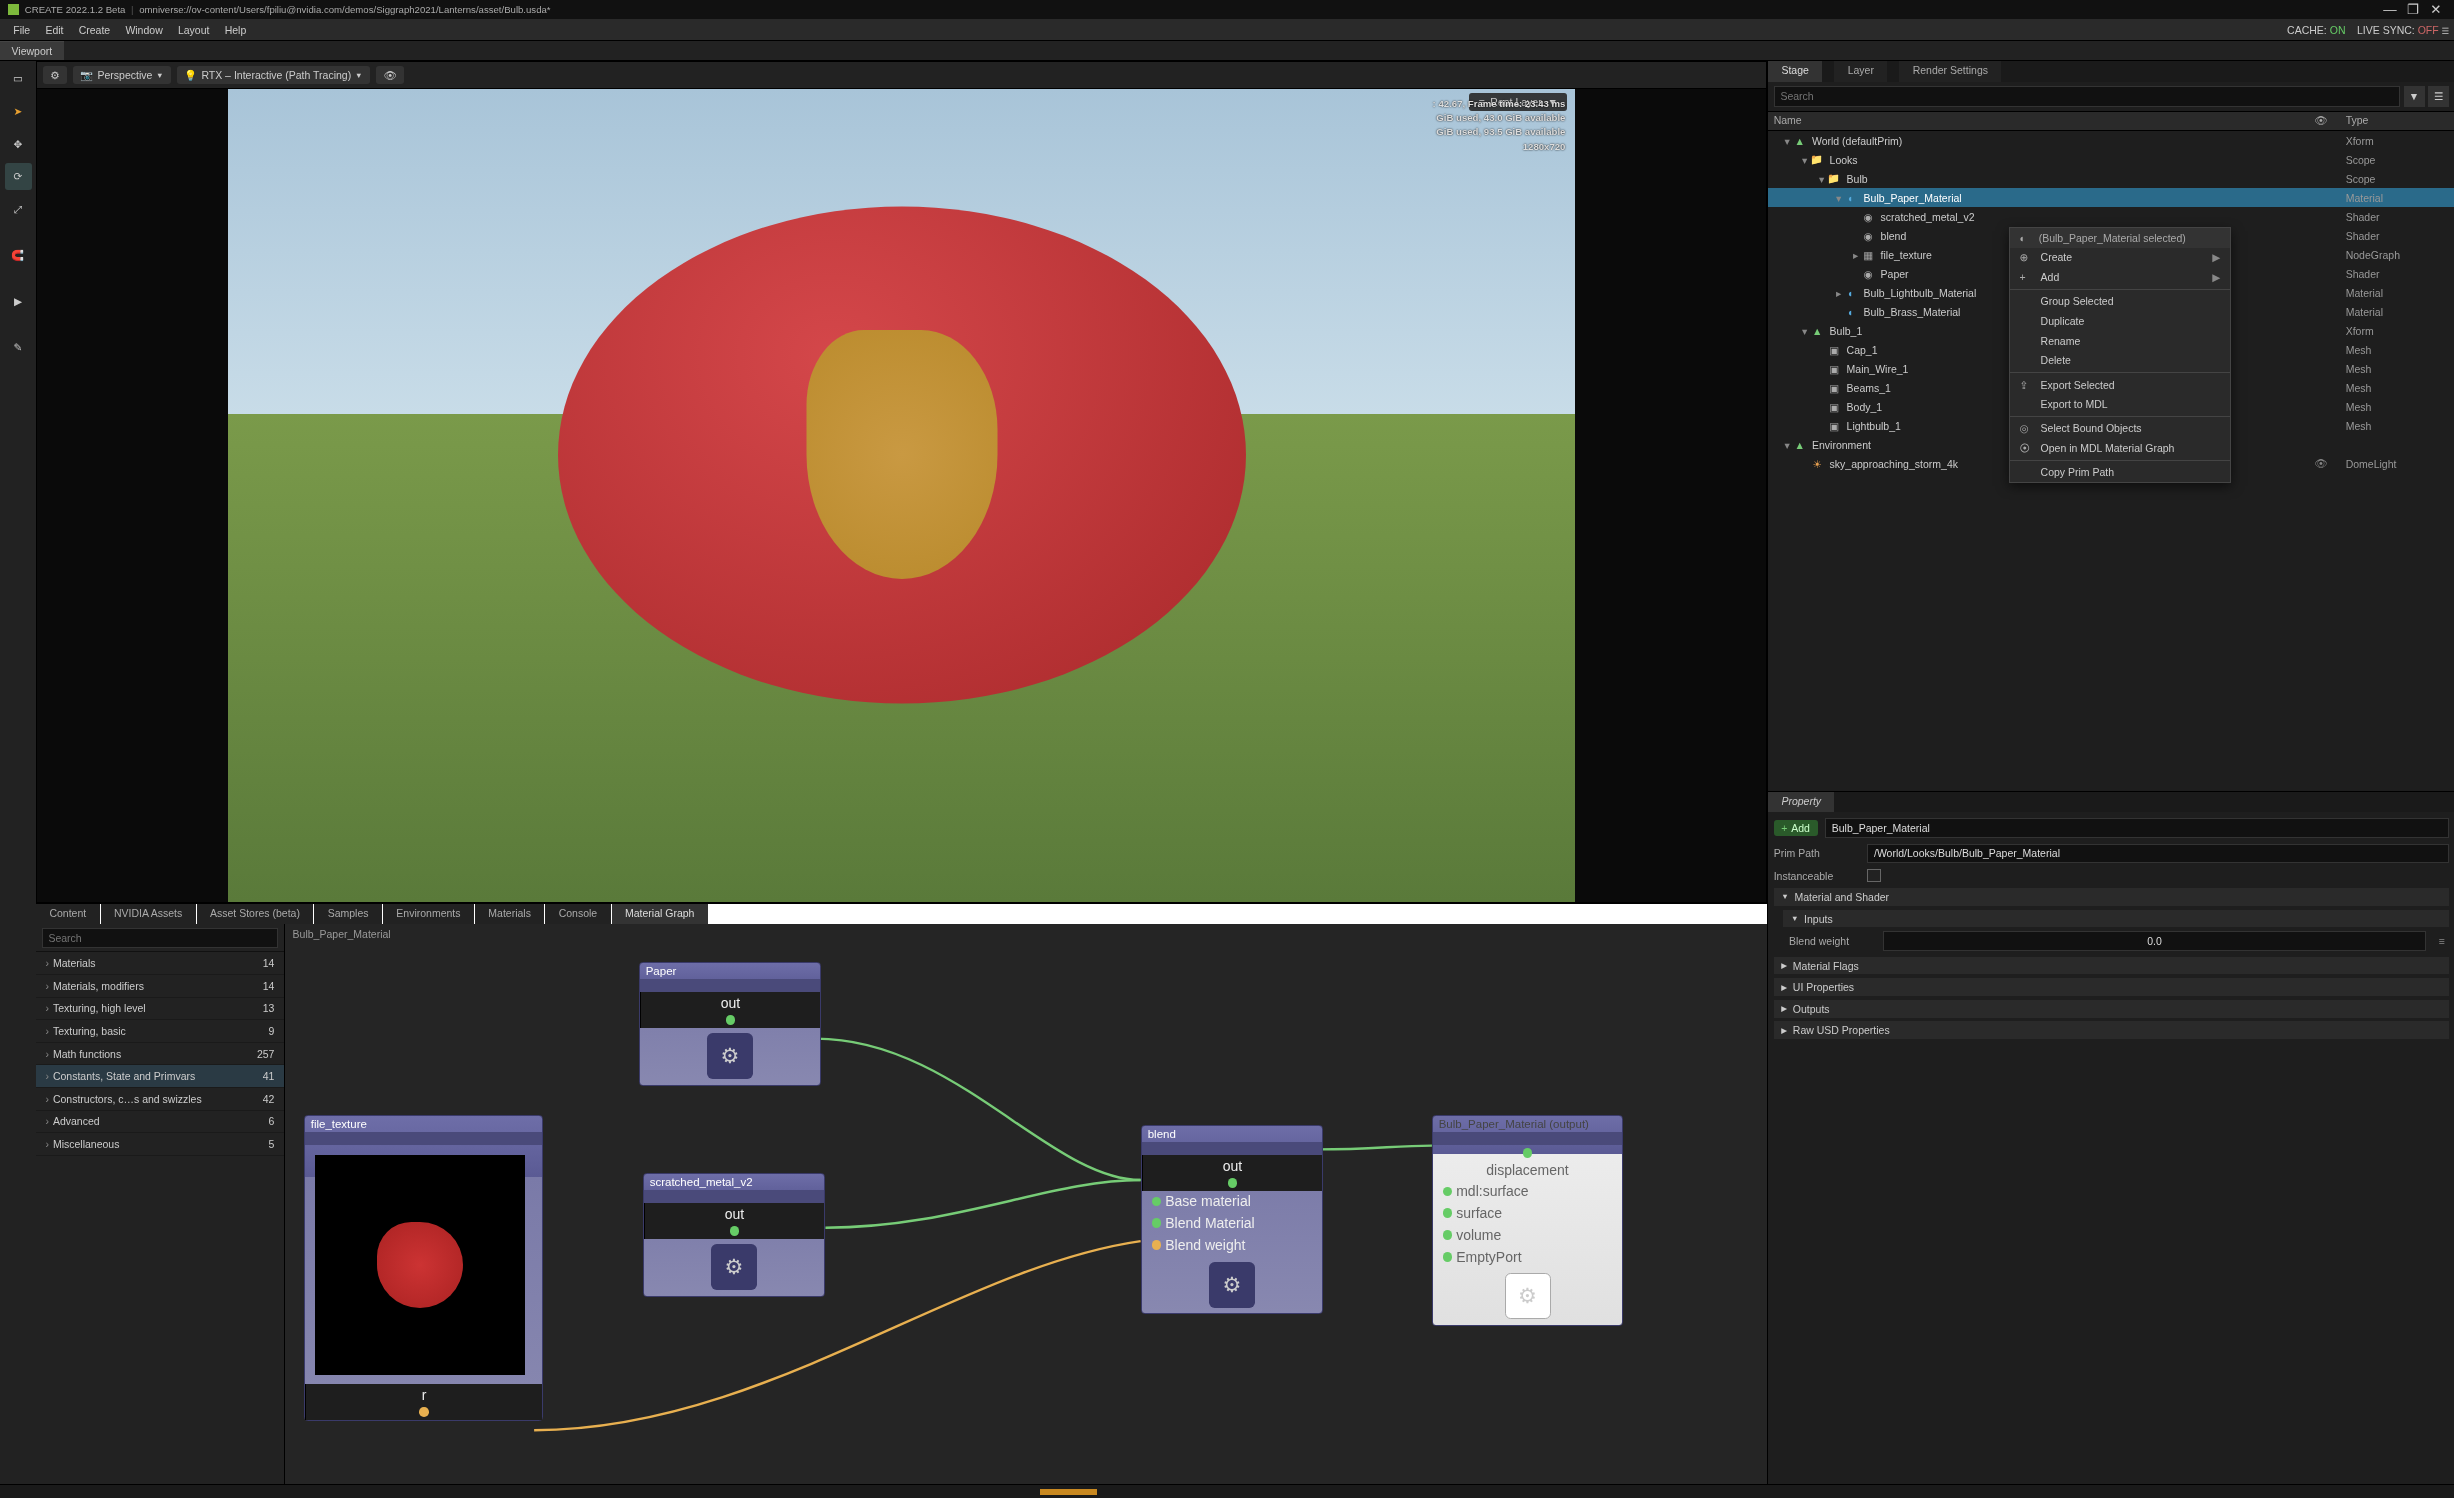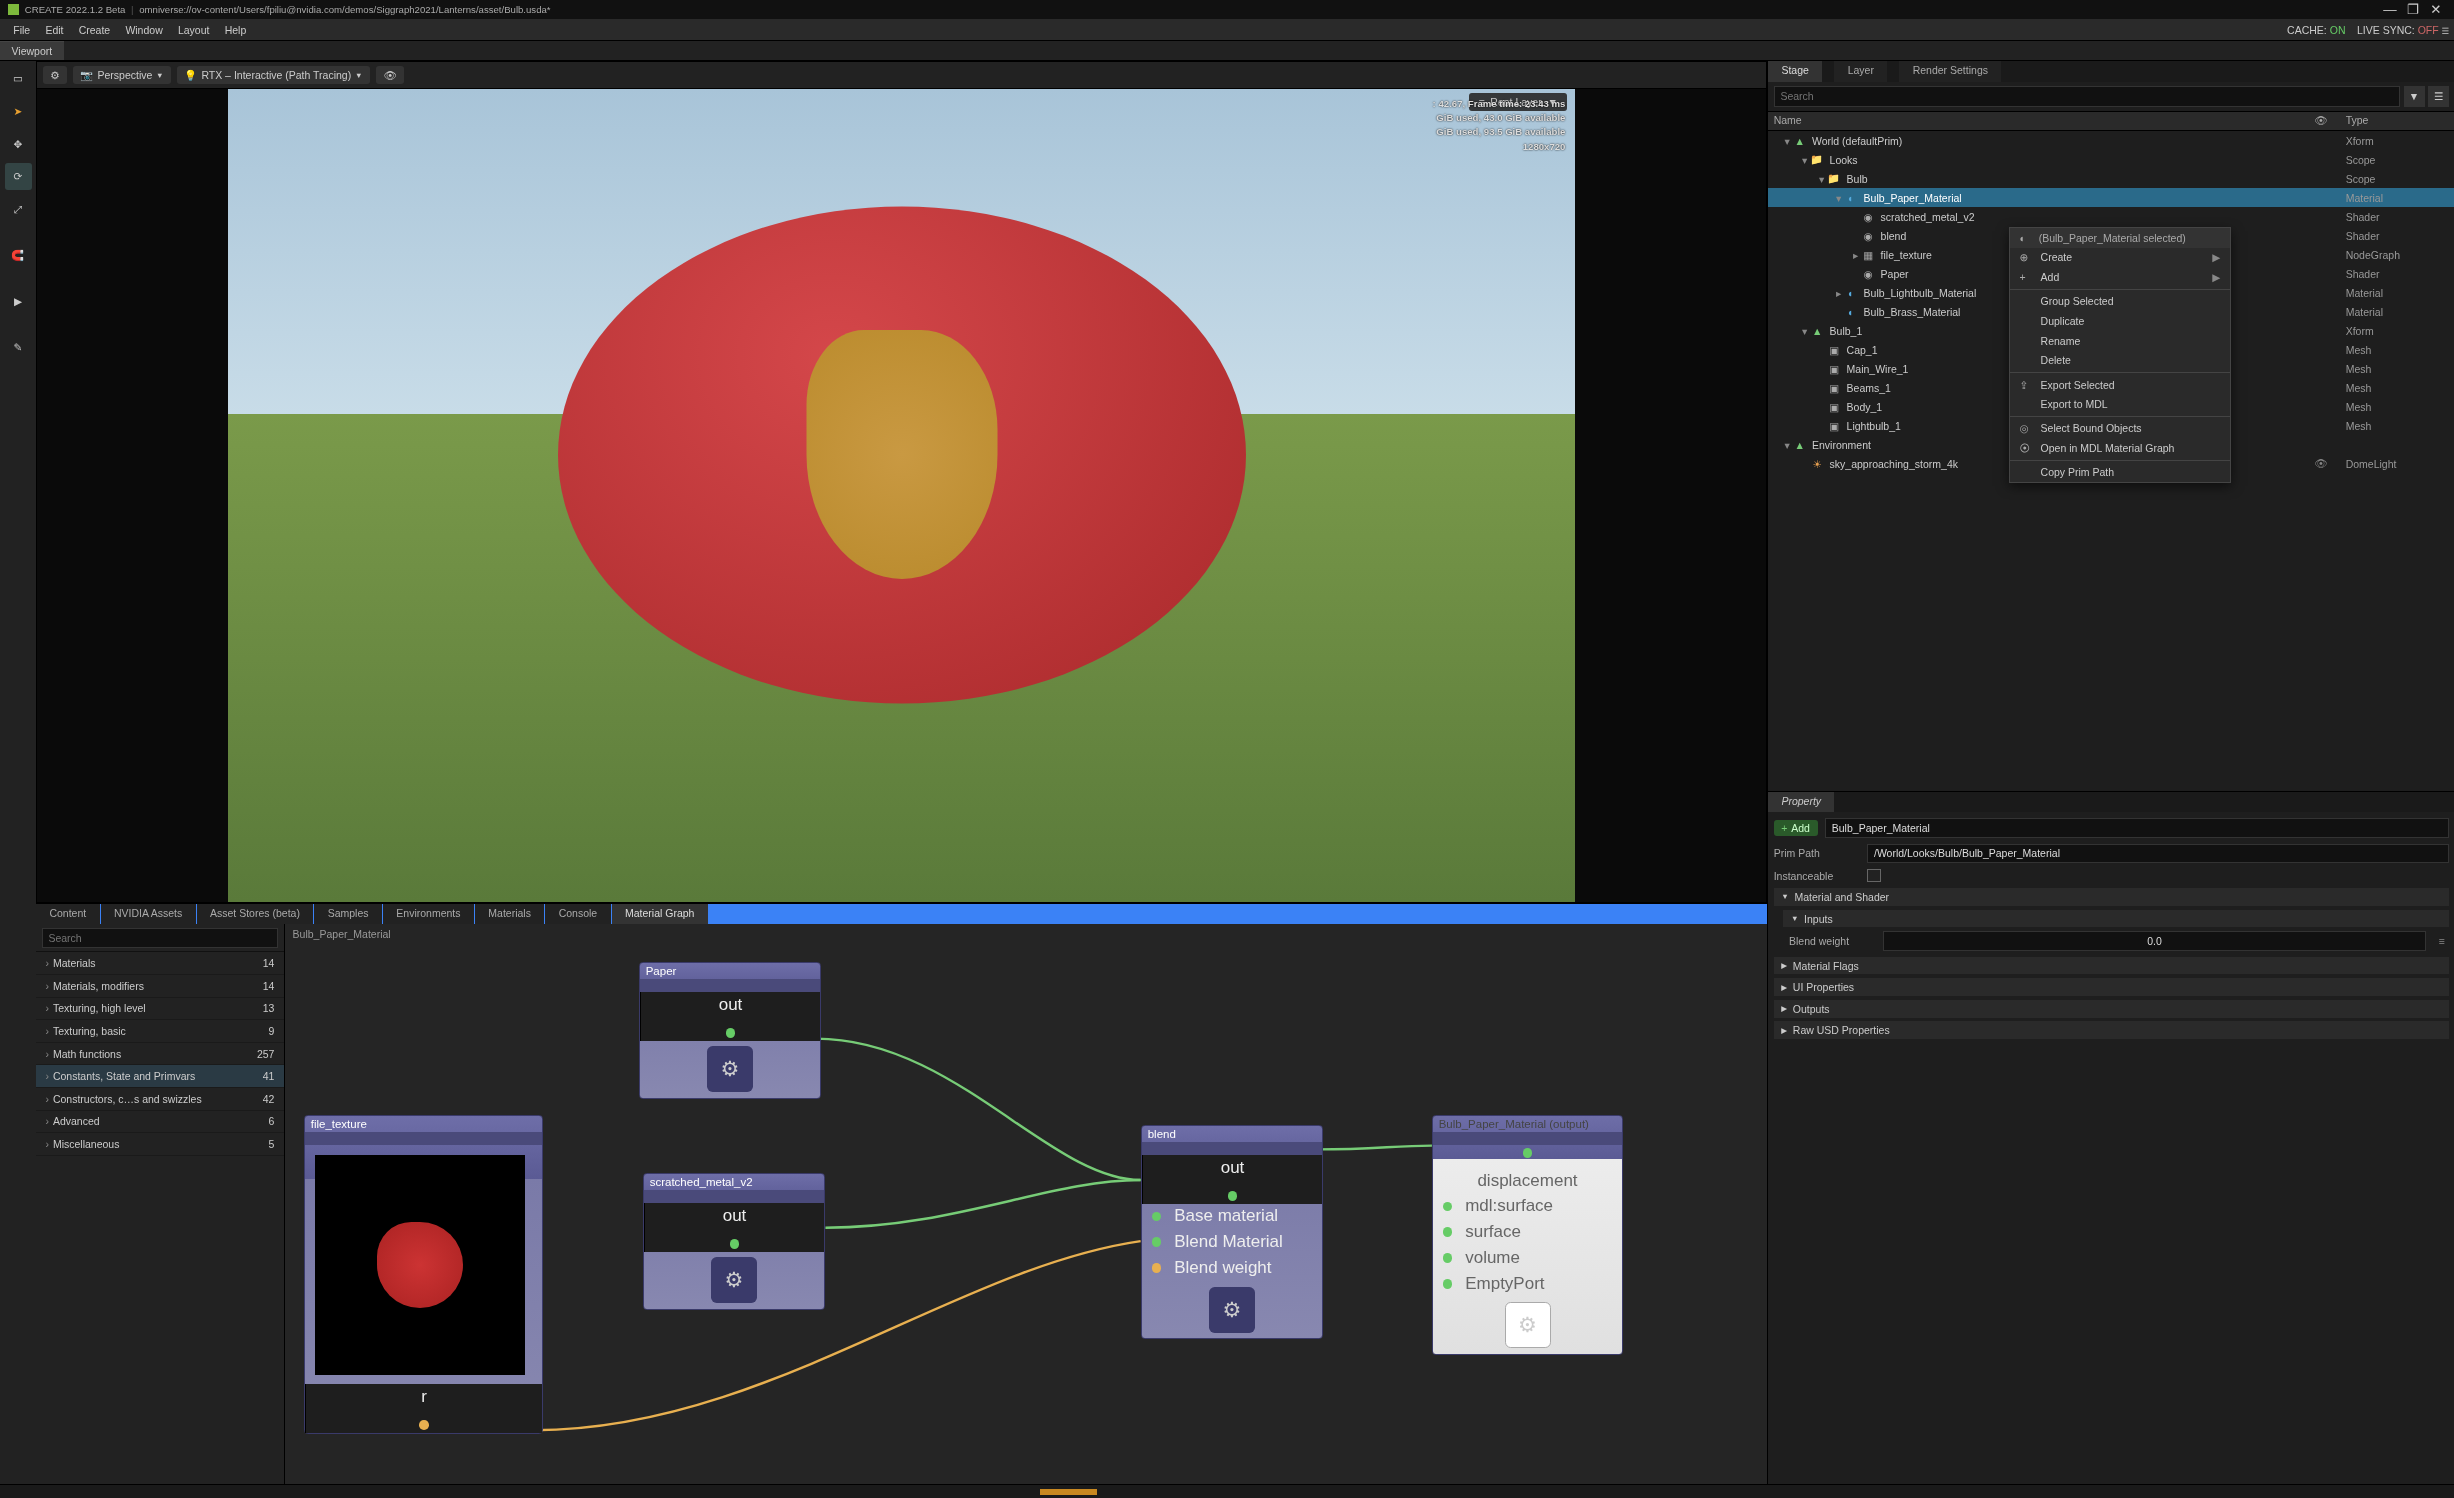--- a/index.html
+++ b/index.html
@@ -43,40 +43,40 @@
 .vp-btn { padding: 2.9px 7.6px; background: #333; border-radius: 2.9px; font-size: 10.5px; display: flex; align-items: center; gap: 3.8px; }
 .vp-btn .tri { font-size: 7.6px; }
 .viewport { position: relative; height: 813px; background: linear-gradient(#a8c4d8 0%, #c8dce8 40%, #7a9a4a 40%, #5a7a3a 100%); overflow: hidden; margin: 0 191px 0 191px; }
 .lantern { position: absolute; left: 50%; top: 45%; transform: translate(-50%, -50%); width: 688px; height: 497px; background: radial-gradient(ellipse at 40% 30%, #d4474a, #a8282a); border-radius: 50%; }
 .lantern::before { content:""; position:absolute; left:50%; top:50%; transform:translate(-50%,-50%); width:191px; height:249px; background: radial-gradient(circle,#c9a342,#b8932a); border-radius:30% 40% 50% 50%; opacity:0.9; }
 .viewport-overlay-tr { position: absolute; top: 7.6px; right: 9.6px; text-align: right; font-size: 9.6px; color: #ddd; text-shadow: 0 0 1.9px #000; line-height: 1.5; font-weight: bold; }
 .viewport-overlay-bar-right { position:absolute; top: 3.8px; right: 7.6px; }
 .rootlayer { padding: 2.9px 9.6px; background: rgba(40,40,40,0.9); border-radius: 2.9px; font-size: 10.5px; display:flex; gap:5.7px; align-items:center; }
 
 
-.bottom-tabs { display: flex; height: 21px; background: #3b82f6; border-top: 1px solid #000; }
+.bottom-tabs { display: flex; height: 21px; background: #ffffff; border-top: 1px solid #000; }
 .bottom-tabs .btab { padding: 2.9px 13.4px; background: #222; margin-right: 1px; font-size: 10.5px; color: #aaa; }
 .bottom-tabs .btab.active { background: #333; color: #ddd; }
 
 
 .bottom-split { display: flex; flex: 1; min-height: 0; }
 .matlib { width: 249px; background: #222; display:flex; flex-direction:column; border-right:1px solid #000; }
 .matlib .search { padding: 3.8px 5.7px; border-bottom:1px solid #111; }
 .matlib .search input { width:100%; background:#111; border:1px solid #333; color:#ccc; padding:2.9px 19px 2.9px 5.7px; font-size:10.5px; }
 .matlib-item { display:flex; justify-content:space-between; padding:4.8px 9.6px; border-bottom:1px solid #1a1a1a; }
 .matlib-item.sel { background:#2a3a44; }
 .matlib-item .chev { color:#888; margin-right:3.8px; }
 
 .graph { flex:1; background:#252525; position:relative; overflow:hidden; }
 .graph-crumb { position:absolute; top:3.8px; left:7.6px; color:#999; font-size:10.5px; }
 .node { position:absolute; background: linear-gradient(#6e6ea8 0%, #5a5a94 20%, #7a7aa8 20%, #8888b0 100%); border:1px solid #3a3a6a; border-radius:3.8px; }
 .node.output { background: linear-gradient(#6e6ea8 0%, #5a5a94 18%, #ececec 18%, #e0e0e0 100%); }
 .node-title { padding:1.9px 5.7px; color:#fff; font-size:11.5px; }
 .node-bar { height:13.4px; background:#4a4a7a; }
-.node-port { padding:2.9px 9.6px; color:#eee; font-size:17px; display:flex; align-items:center; gap:13px; }
+.node-port { padding:2.9px 9.6px; color:#eee; font-size:14px; display:flex; align-items:center; gap:4px; }
 .node-port.right { justify-content:flex-end; }
 .port-dot { width:9.6px; height:9.6px; border-radius:50%; background:#6c6; display:inline-block; }
 .port-dot.orange { background:#e8b050; }
 .node-gear { width:46px; height:46px; background:#3a3a6a; border-radius:5.7px; margin:5.7px auto; display:flex; align-items:center; justify-content:center; color:#ccc; font-size:21px; }
 .node-gear.output { background:#fff; border:1px solid #aaa; }
 .node-preview { width:210px; height:220px; background:#000; margin:9.6px; display:flex; align-items:center; justify-content:center; }
 .node-preview .ox { width:86px; height:86px; background:radial-gradient(circle,#c33,#a22); border-radius:40% 50% 50% 50%; }
 svg.edges { position:absolute; left:0; top:0; width:100%; height:100%; pointer-events:none; }
 
 

